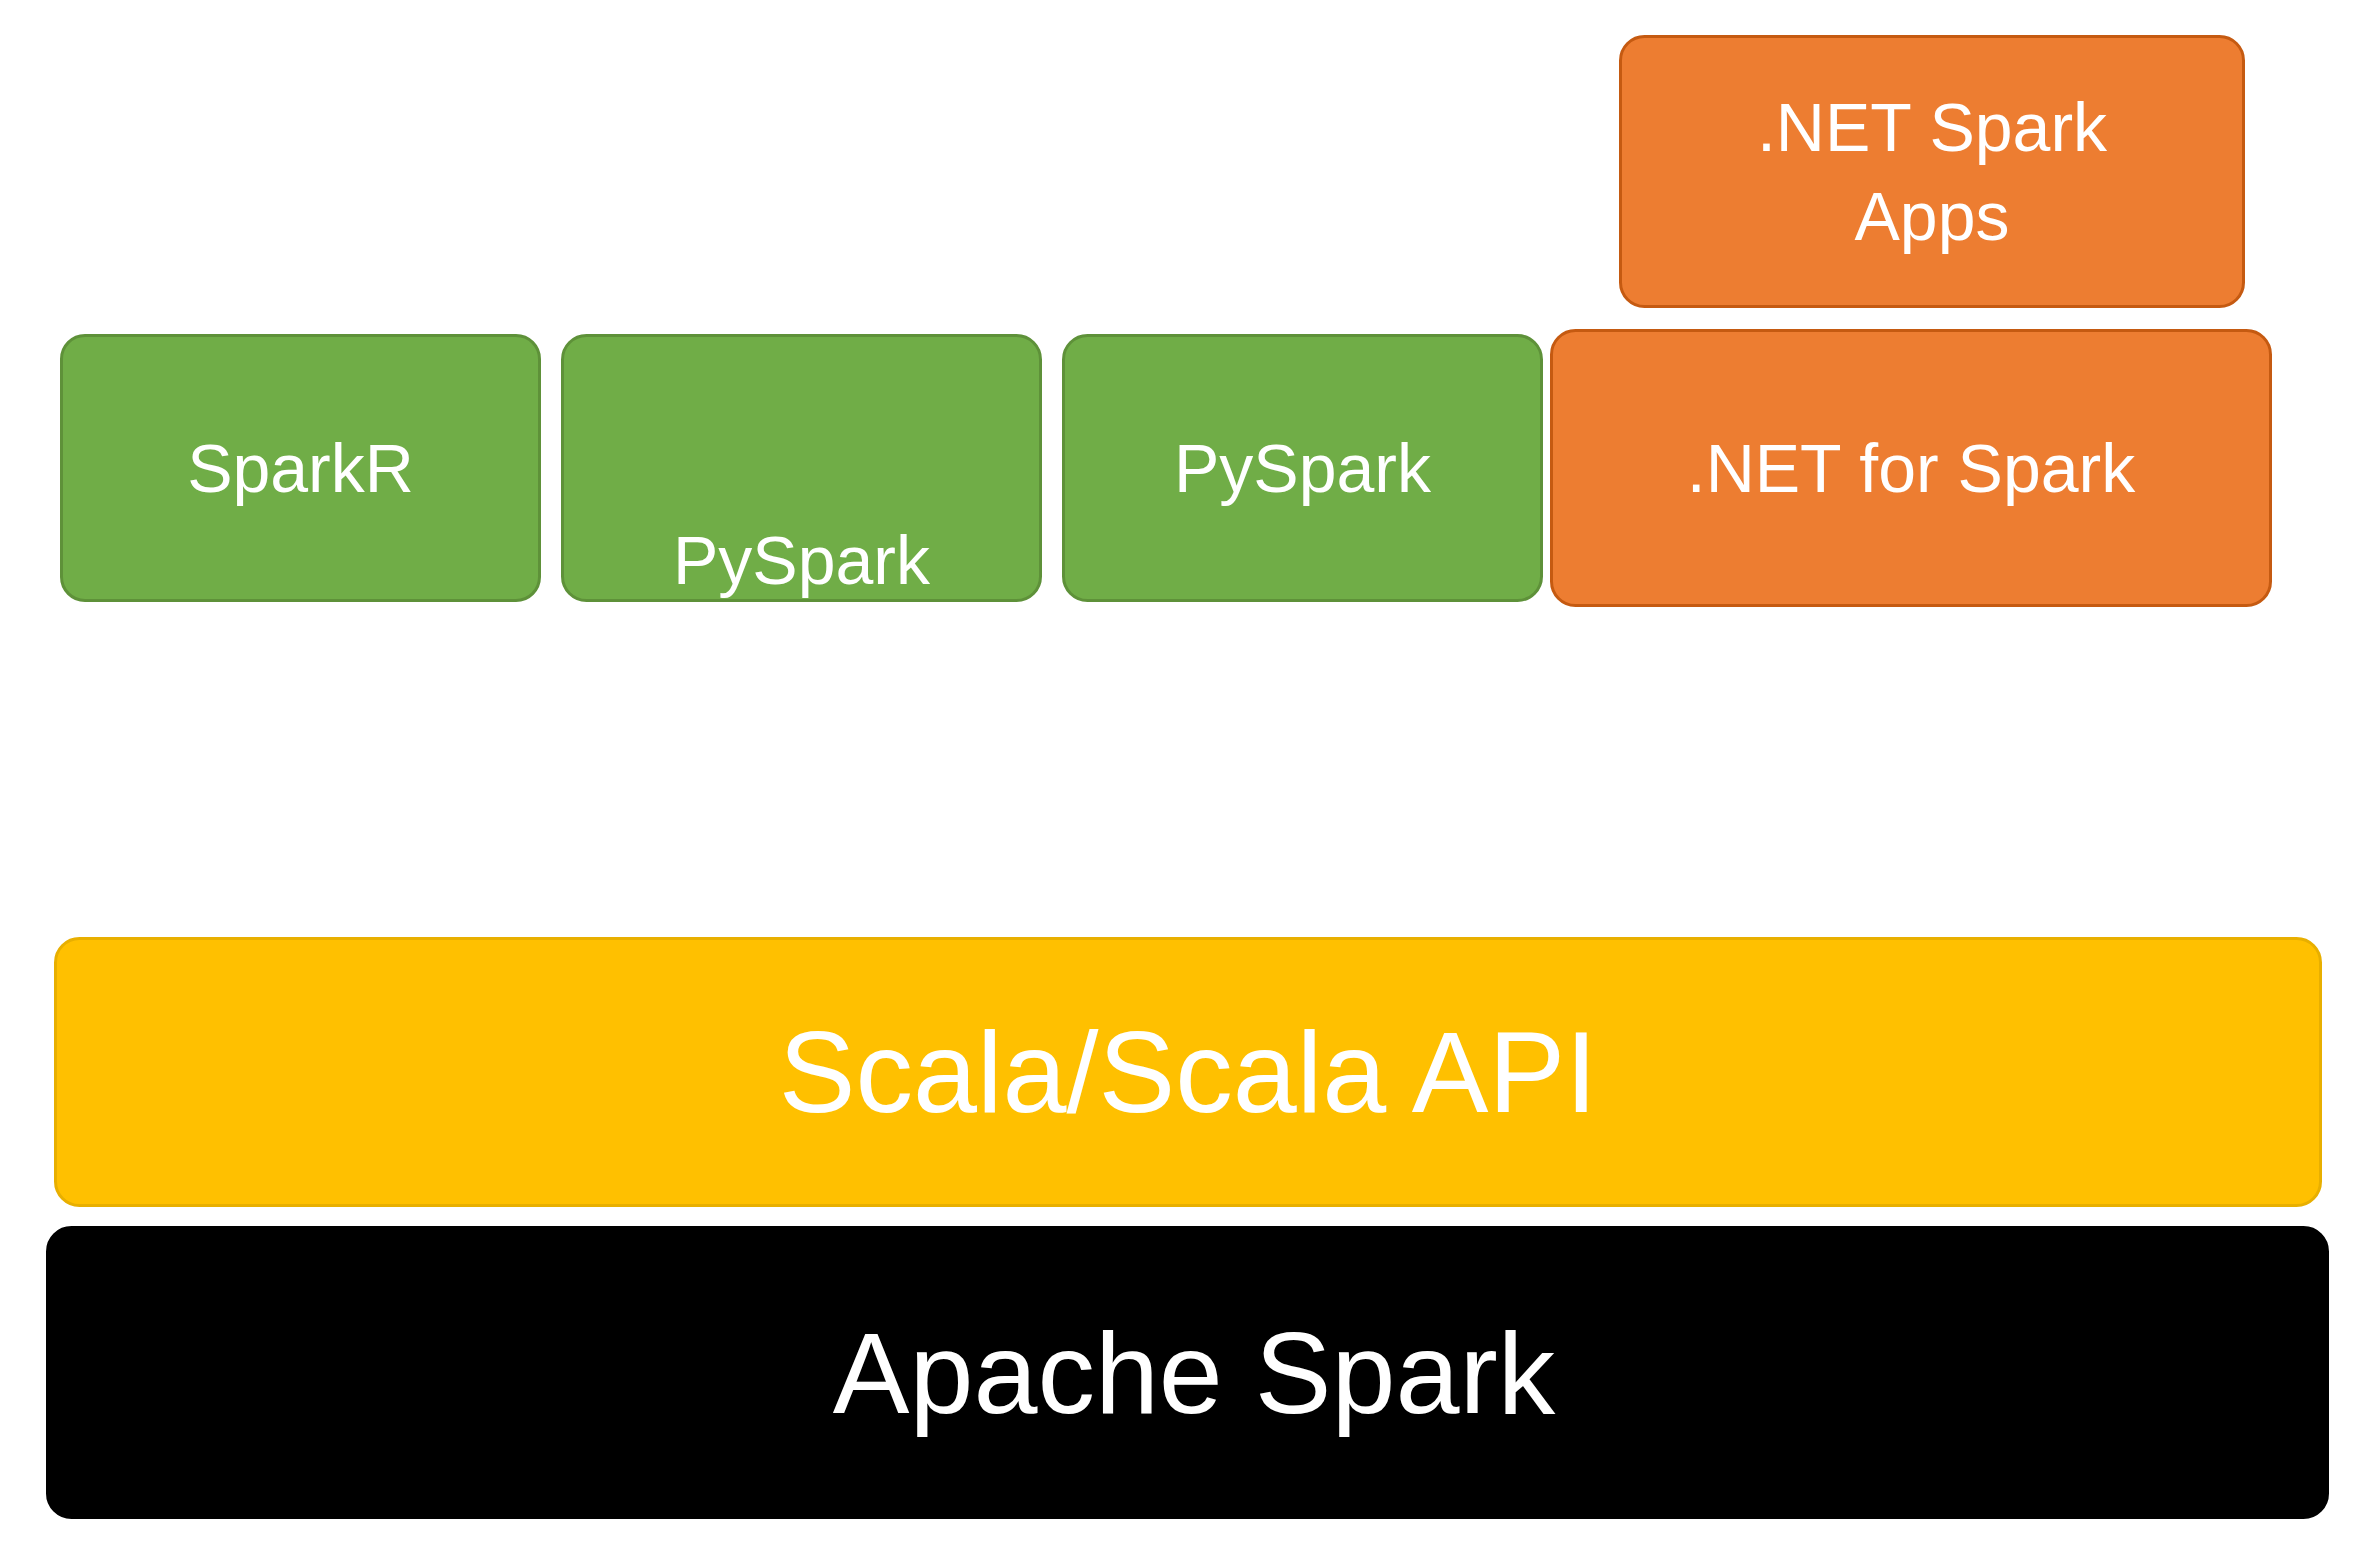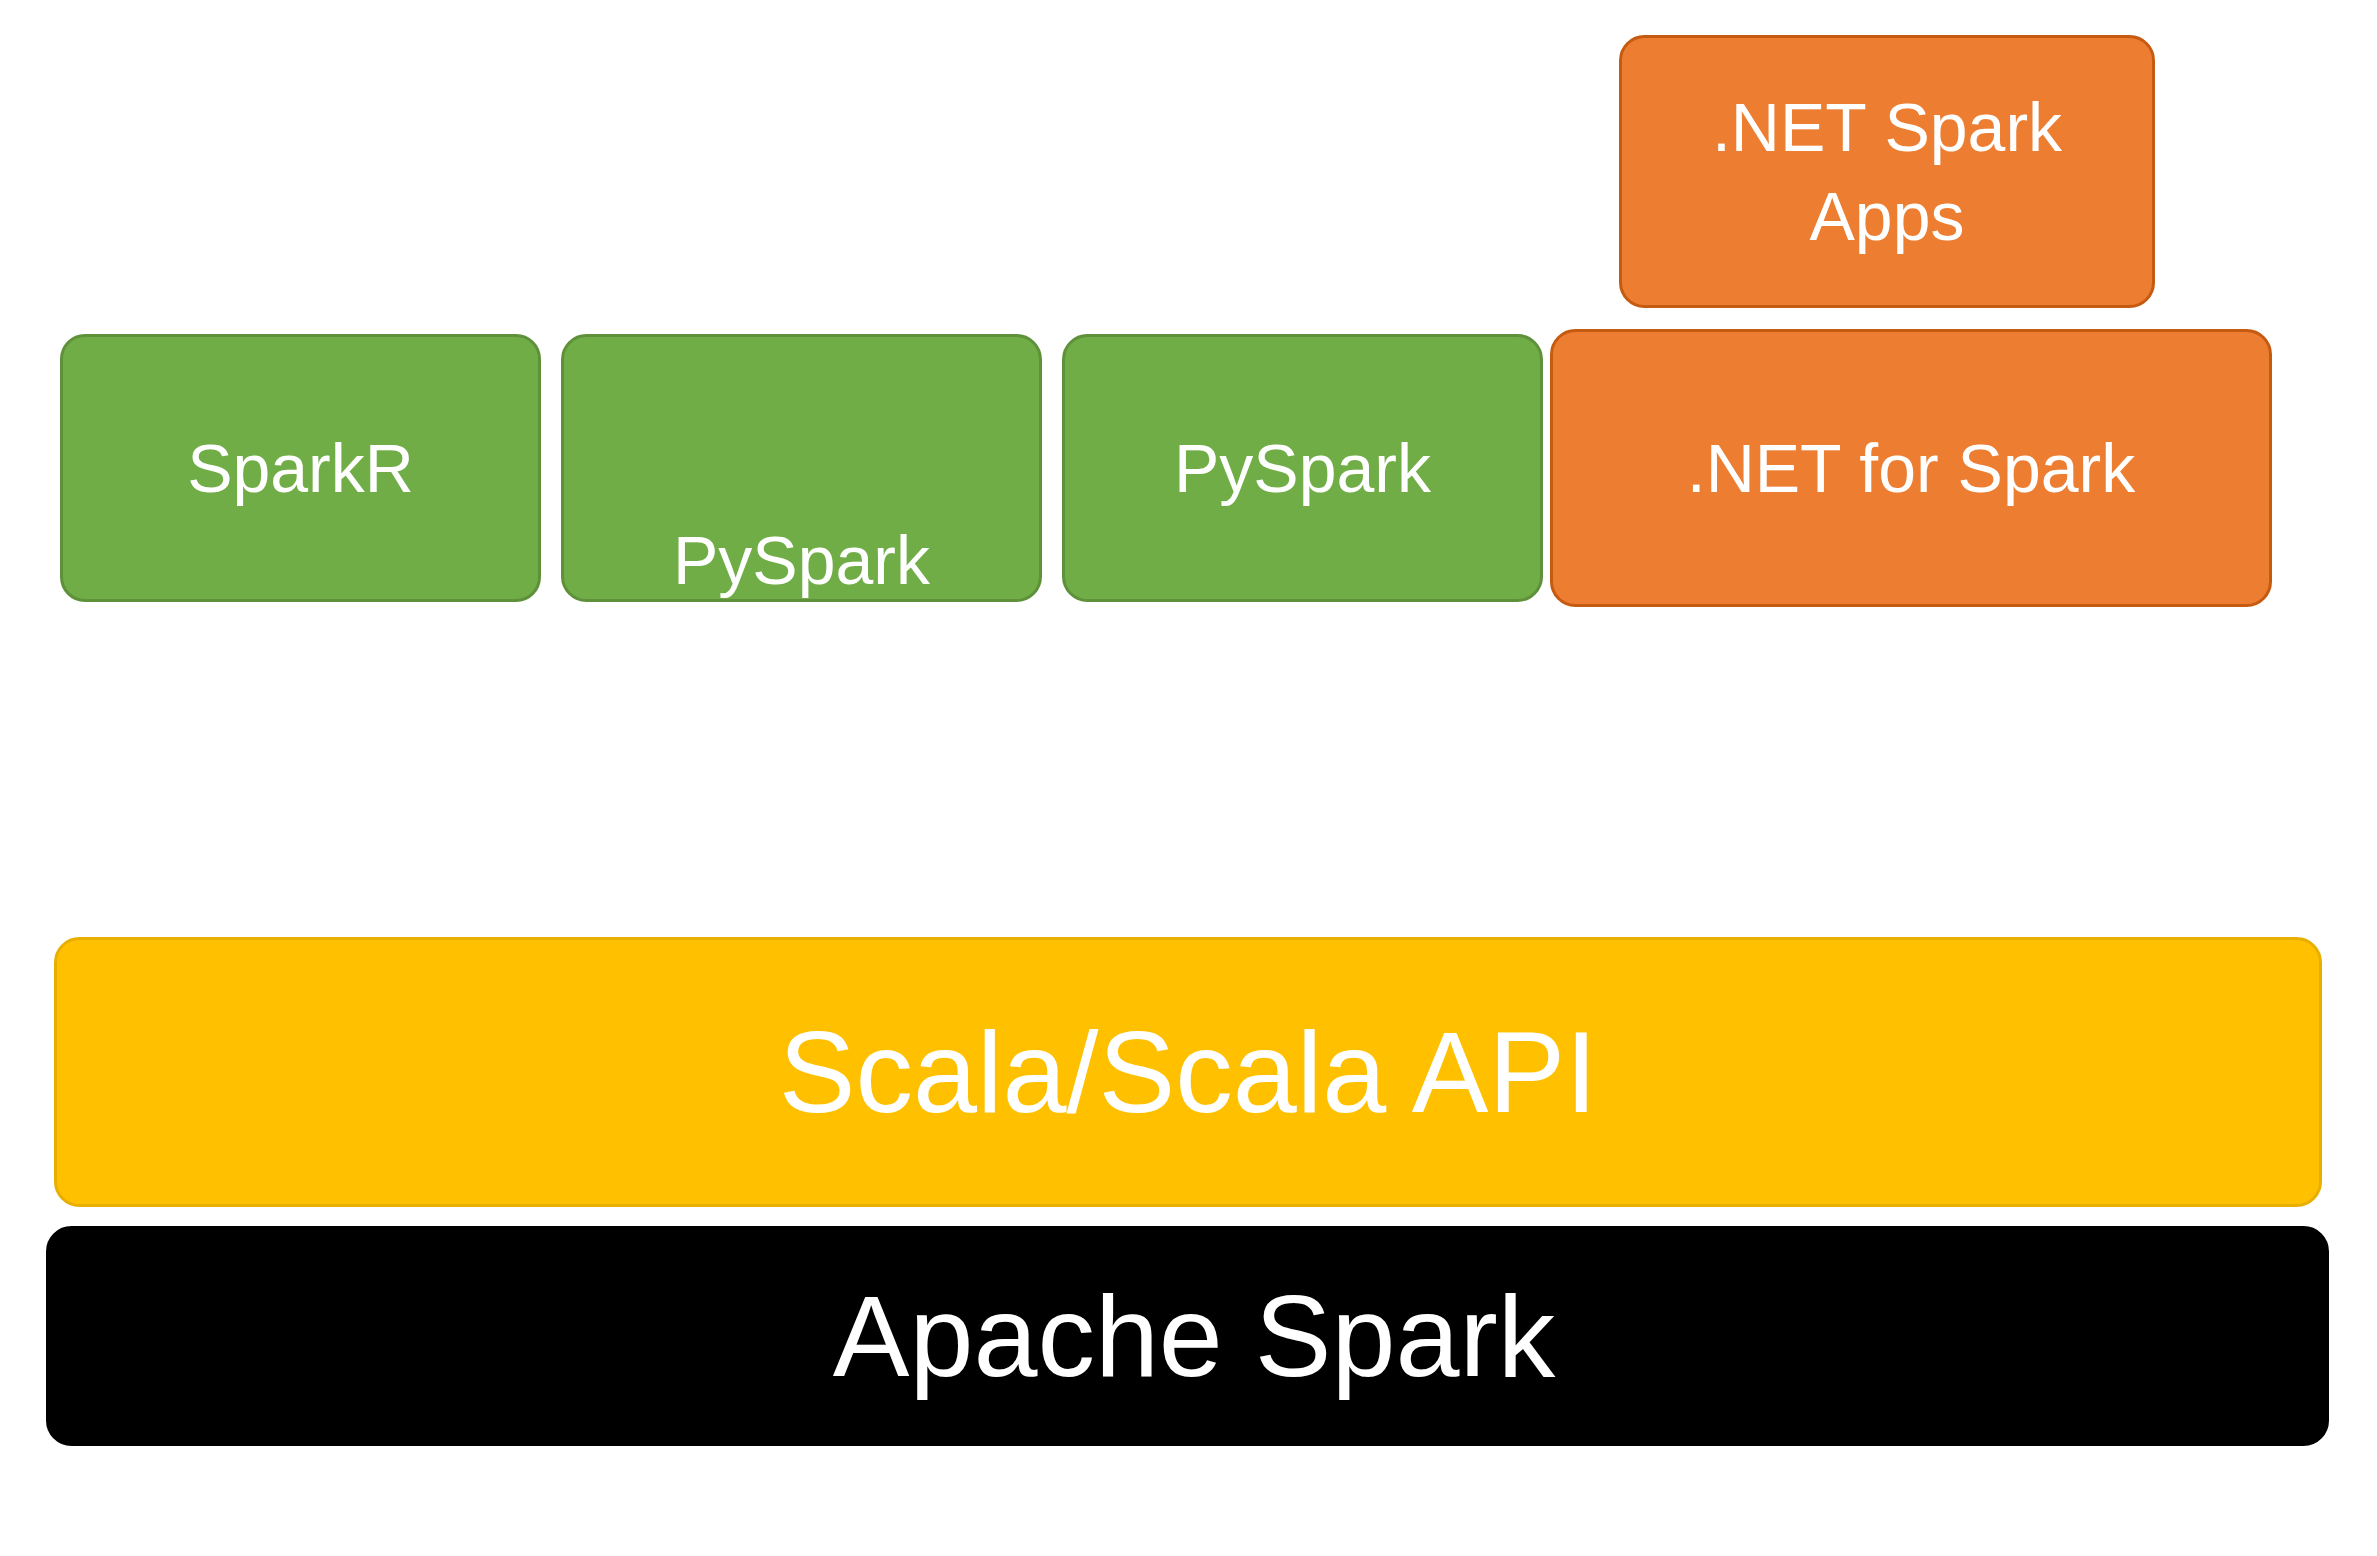--- a/index.html
+++ b/index.html
@@ -27,21 +27,21 @@
     border: 3.4px solid transparent;
   }
   .box .label {
     display: block;
   }
 
   
   .app-box {
     left: 1619px;
     top: 35px;
-    width: 536px;
+    width: 626px;
     height: 273px;
     font-size: 68px;
     line-height: 1.3;
     padding: 0 81px;
   }
 
   
   .lang-box {
     top: 334px;
     height: 268px;
@@ -64,21 +64,21 @@
     left: 54px;
     width: 2268px;
     font-size: 115px;
   }
   .layer-0 { top: 630px;  height: 280px; border-top-color: rgba(0,0,0,0.55); }
   .layer-1 { top: 937px; height: 270px; }
   .layer-2 {
     left: 46px;
     width: 2283px;
     top: 1226px;
-    height: 220px;
+    height: 293px;
     padding-left: 13px;
   }
 </style>
 </head>
 <body>
 
 <div class="canvas">
 
   <div class="box app-box" style="background-color: rgb(237, 125, 49); border-color: rgb(197, 90, 17);">
     <span class="label">.NET Spark Apps</span>

